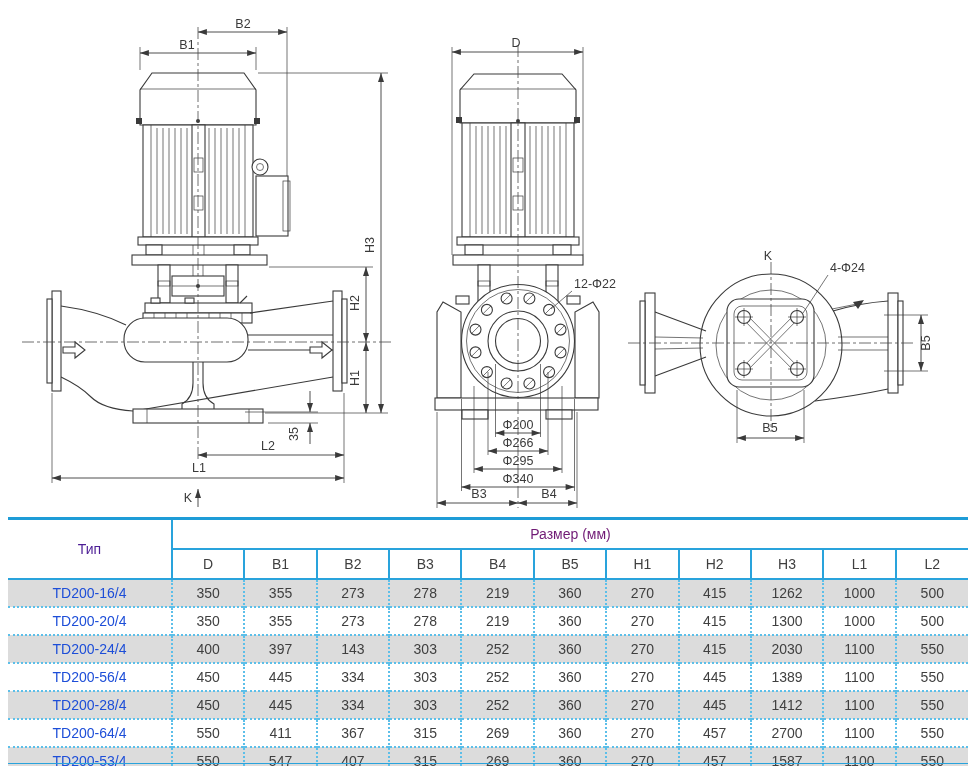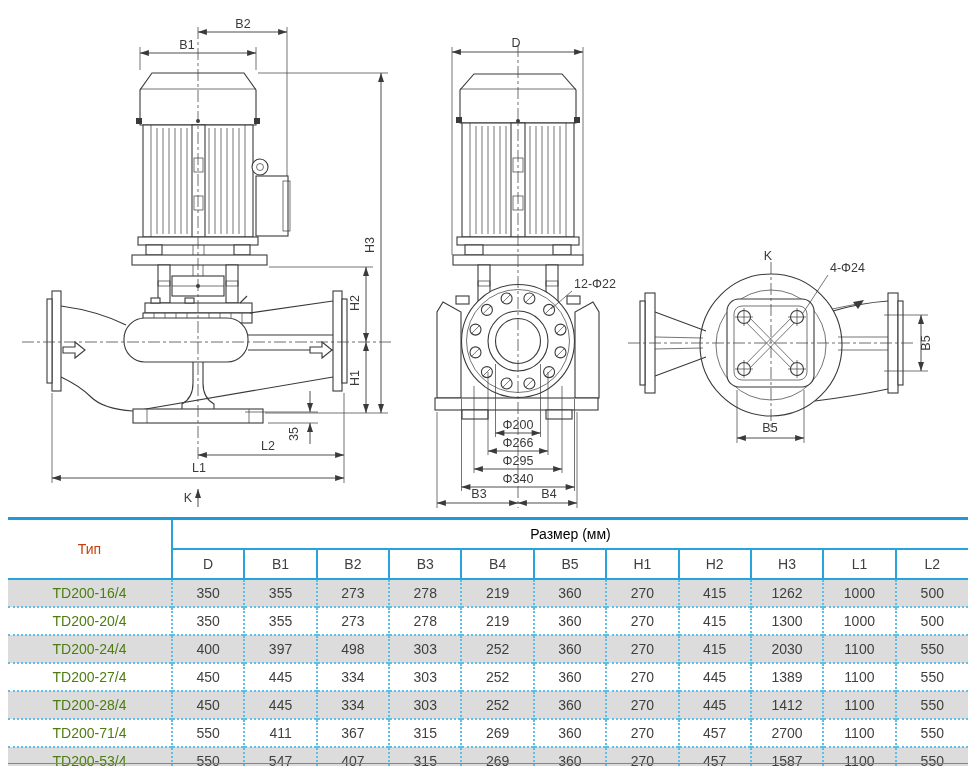--- a/index.html
+++ b/index.html
@@ -14,28 +14,28 @@
   svg .cl    { stroke:#4a4a4a; stroke-width:0.8; fill:none; stroke-dasharray:12 3 3 3; }
   svg .blk   { fill:#3a3a3a; stroke:none; }
   svg text   { font-family:"Liberation Sans", sans-serif; font-size:12.5px; fill:#3a3a3a; }
 
   
   .tbl-wrap { position:absolute; left:8px; top:517px; width:960px; }
   table.tbl { width:960px; border-collapse:collapse; table-layout:fixed;
               border-top:3px solid #1e9cd7; border-bottom:3px solid #1e9cd7; }
   table.tbl th, table.tbl td { padding:0; margin:0; text-align:center; vertical-align:middle;
               font-size:14px; font-weight:normal; line-height:1; }
-  th.type-h { color:#c2410c; }
-  th.group-h { color:#000000; height:28px;
+  th.type-h { color:#4c1d95; }
+  th.group-h { color:#701a75; height:28px;
                border-left:2px solid #29a3dc; border-bottom:2px solid #29a3dc; }
   tr.sub th { height:28px; color:#3f3f3f; border-left:2px solid #29a3dc; }
   tr.sub th:first-child { border-left:2px solid #29a3dc; }
   thead th { border-bottom:2.5px solid #29a3dc; }
   tbody td { height:26px; color:#3f3f3f; border-left:2px dotted #5cbfe9; }
-  tbody td.type { border-left:none; color:#4d7c0f; }
+  tbody td.type { border-left:none; color:#1d4ed8; }
   tbody tr + tr td { border-top:2px dotted #5cbfe9; }
   tbody tr.g { background:#dcdcdc; }
   .tbl-underline { position:absolute; left:0; top:246px; width:960px; height:1px; background:#29a3dc; }
 </style>
 </head>
 <body>
 
 <div class="page">
 
   <svg class="drawing" width="977" height="514" viewBox="0 0 977 514">
@@ -415,32 +415,32 @@
           <td>270</td>
           <td>415</td>
           <td>1300</td>
           <td>1000</td>
           <td>500</td>
         </tr>
         <tr class="g">
           <td class="type">TD200-24/4</td>
           <td>400</td>
           <td>397</td>
-          <td>498</td>
+          <td>143</td>
           <td>303</td>
           <td>252</td>
           <td>360</td>
           <td>270</td>
           <td>415</td>
           <td>2030</td>
           <td>1100</td>
           <td>550</td>
         </tr>
         <tr>
-          <td class="type">TD200-27/4</td>
+          <td class="type">TD200-56/4</td>
           <td>450</td>
           <td>445</td>
           <td>334</td>
           <td>303</td>
           <td>252</td>
           <td>360</td>
           <td>270</td>
           <td>445</td>
           <td>1389</td>
           <td>1100</td>
@@ -454,21 +454,21 @@
           <td>303</td>
           <td>252</td>
           <td>360</td>
           <td>270</td>
           <td>445</td>
           <td>1412</td>
           <td>1100</td>
           <td>550</td>
         </tr>
         <tr>
-          <td class="type">TD200-71/4</td>
+          <td class="type">TD200-64/4</td>
           <td>550</td>
           <td>411</td>
           <td>367</td>
           <td>315</td>
           <td>269</td>
           <td>360</td>
           <td>270</td>
           <td>457</td>
           <td>2700</td>
           <td>1100</td>

